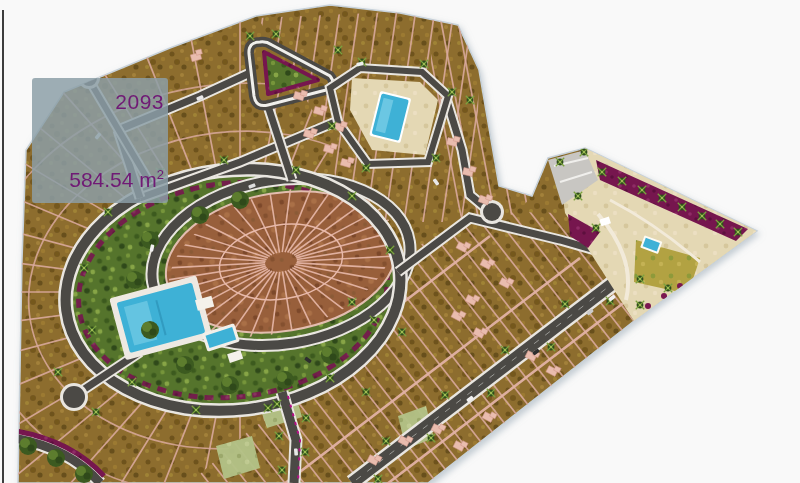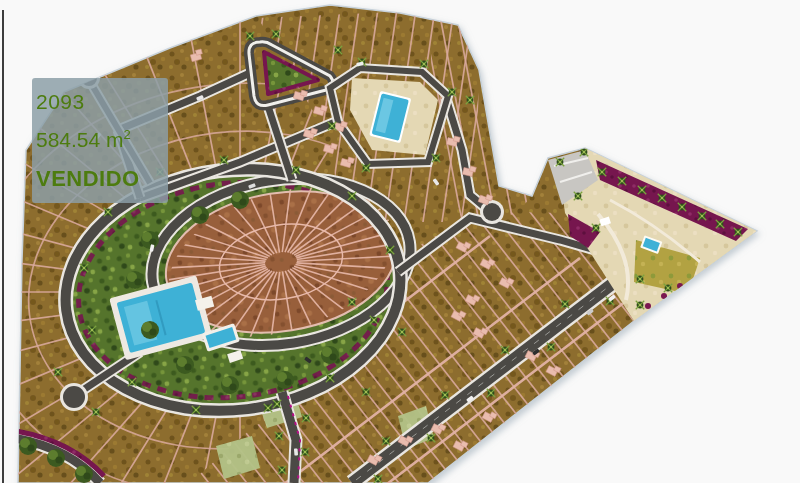--- a/index.html
+++ b/index.html
@@ -3,21 +3,21 @@
 <meta charset="utf-8">
 <style>
   html,body{margin:0;padding:0;background:#e9e9e9;font-family:"Liberation Sans",sans-serif;}
   .stage{position:relative;width:800px;height:483px;background:#f9f9f9;overflow:hidden;}
   .stage svg{position:absolute;left:0;top:0;}
   .edge-line{position:absolute;left:2px;top:10px;width:2px;height:473px;background:#3d3d3d;}
   .tooltip{
     position:absolute;left:32px;top:78px;width:136px;height:125px;
     background:rgba(140,159,167,0.84);border-radius:3px;box-sizing:border-box;
     display:flex;flex-direction:column;justify-content:space-between;
-    padding:12px 4px 11px;text-align:left;color:#4d7c0f;z-index:5;
+    padding:12px 4px 11px;text-align:right;color:#701a75;z-index:5;
   }
   .tooltip .lot-number{font-size:21px;letter-spacing:.5px;}
   .tooltip .lot-area{font-size:21px;}
   .tooltip .lot-area sup{font-size:13px;line-height:0;}
   .tooltip .lot-status{font-size:22px;font-weight:bold;letter-spacing:.5px;}
 </style>
 </head>
 <body>
 
 <div class="stage">
@@ -880,15 +880,14 @@
           <rect x="-3.5" y="-1.8" width="7" height="3.6" rx="1" fill="#cccccc" transform="translate(590 312) rotate(-37)"></rect>
         </g>
     </g>
   </svg>
 
   <div class="edge-line"></div>
 
   <div class="tooltip">
     <div class="lot-number">2093</div>
     <div class="lot-area"><span>584.54 m</span><sup>2</sup></div>
-    <div class="lot-status">VENDIDO</div>
   </div>
 </div>
 
 </body></html>

